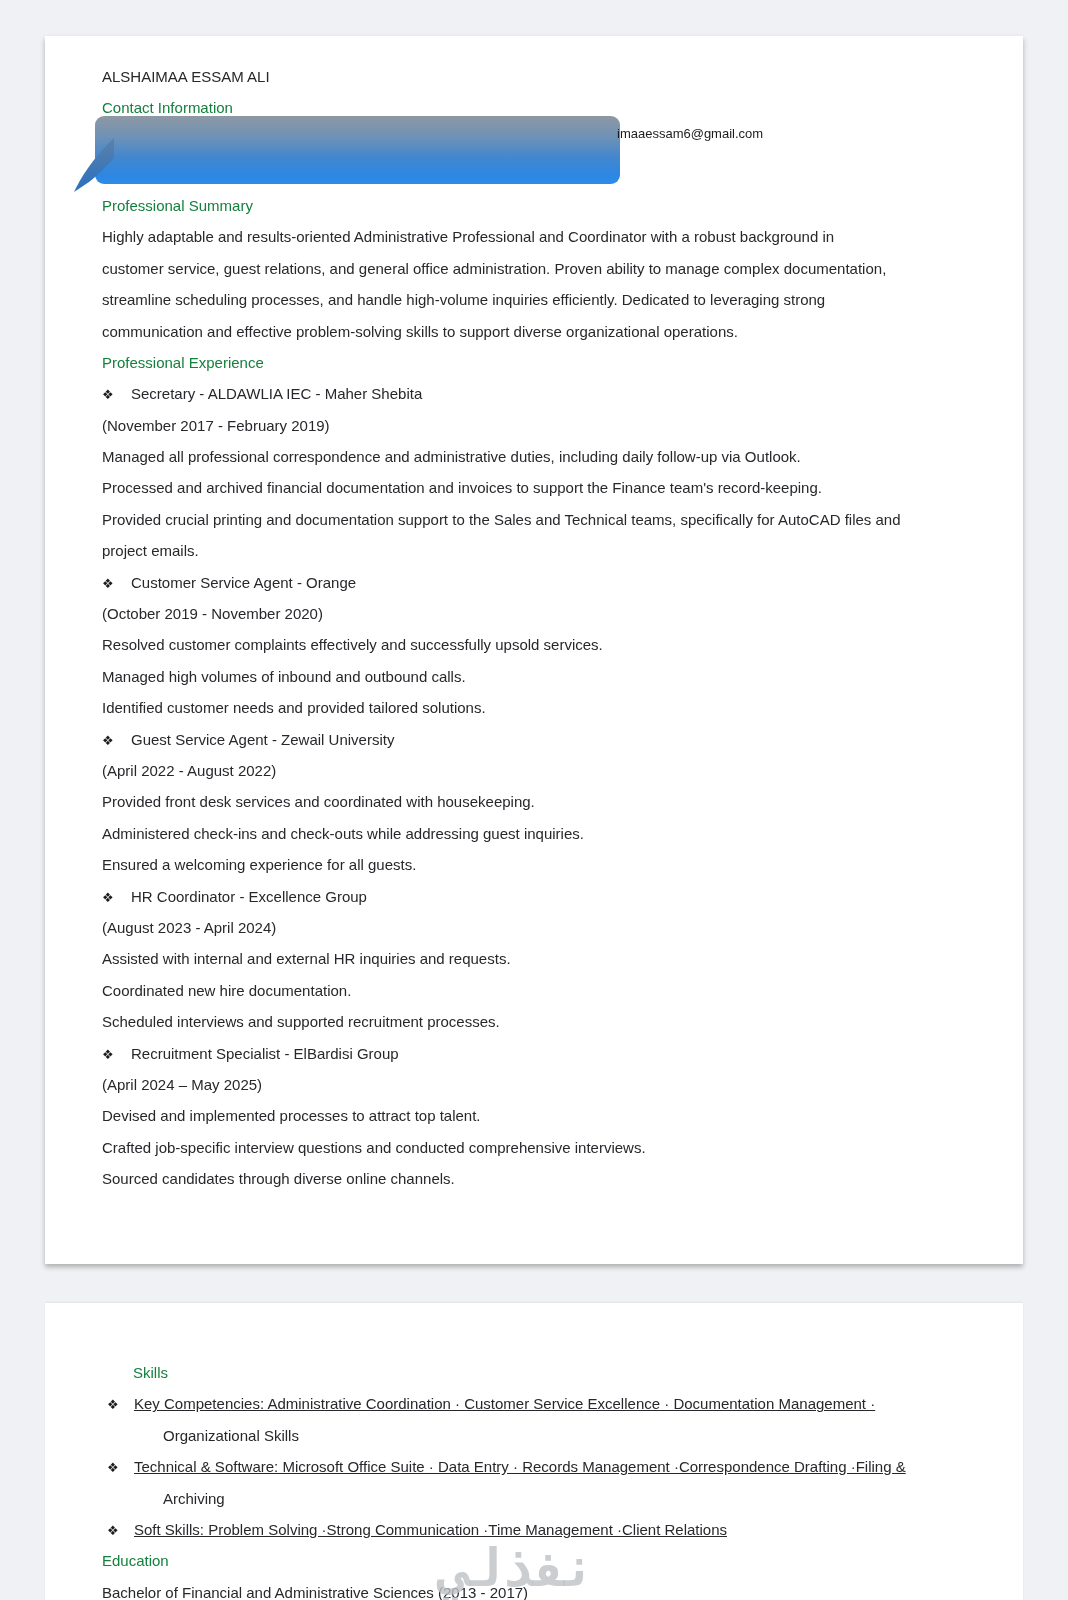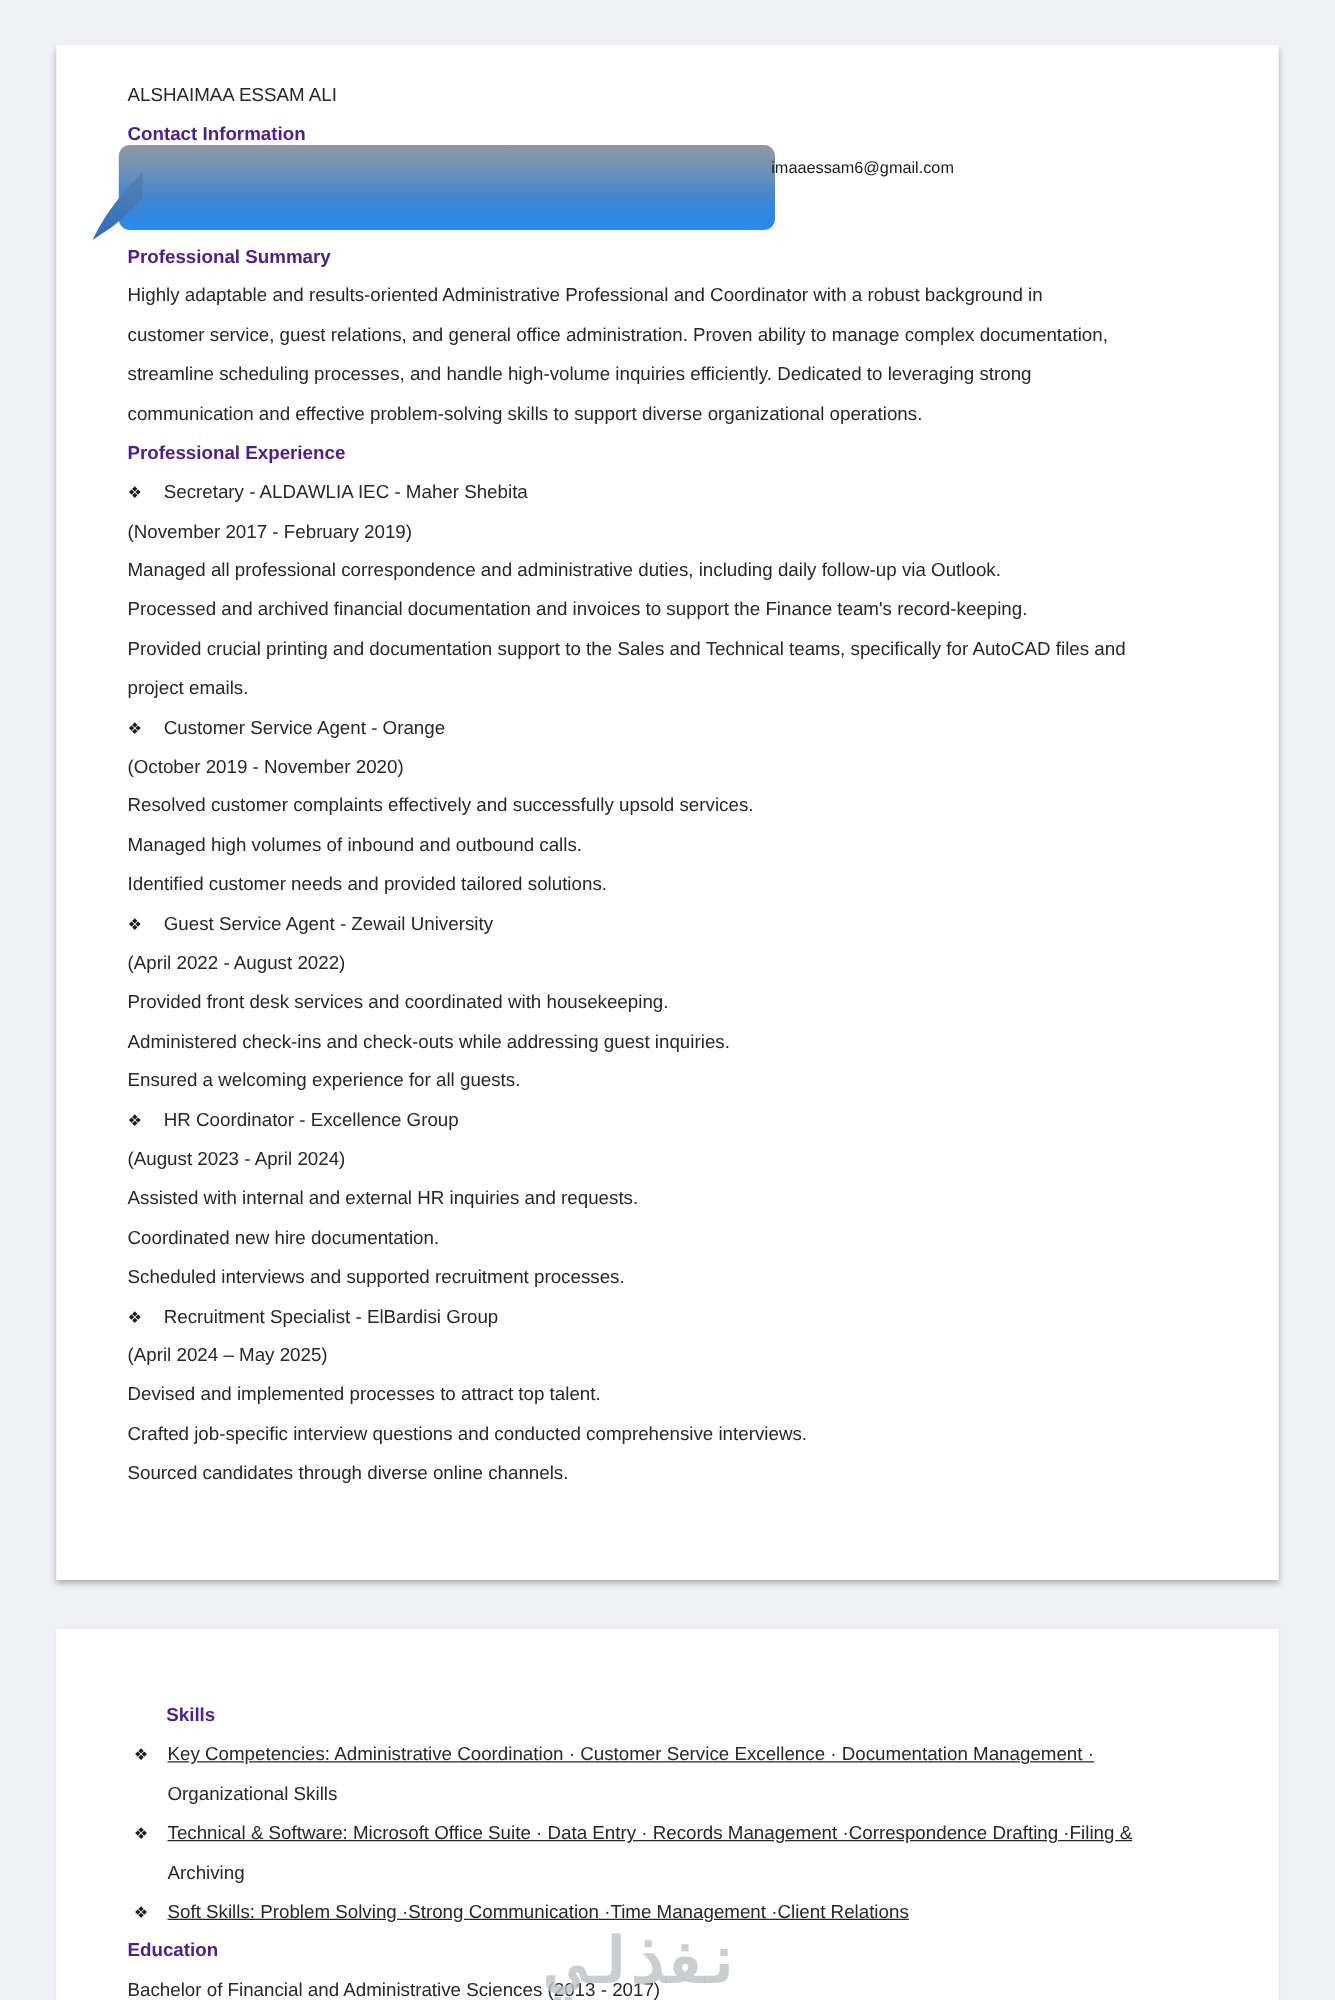--- a/index.html
+++ b/index.html
@@ -29,32 +29,32 @@
     padding-top:54px;
     box-sizing:border-box;
     box-shadow:0 -1px 2px rgba(0,0,0,.06);
   }
   .line{
     height:31.4px;line-height:31.4px;
     font-size:15px;color:#26282b;
     padding-left:57px;
     white-space:nowrap;
   }
-  .head{font-weight:bold;color:#4c1d95;}
+  .head{font-weight:normal;color:#15803d;}
   .rep{display:contents;}
   .glyph{
     display:inline-block;width:29px;
     font-family:"DejaVu Sans",sans-serif;
     font-size:13px;color:#1c1d1f;
   }
   
   .skills-head{padding-left:88px;}
   .p2bullet{padding-left:62px;text-decoration:underline;}
   .p2bullet .glyph{width:27px;}
-  .cont{padding-left:89px;}
+  .cont{padding-left:89px;margin-left:29px;}
   
   .contact-block{position:relative;height:66.2px;}
   .redaction-bar{
     position:absolute;left:50px;top:-8px;
     width:525px;height:68px;border-radius:9px;
     background:linear-gradient(180deg,#8e98a4 0%,#7292b4 28%,#4187cf 62%,#2d87e4 88%,#2e8ce9 100%);
   }
   .redaction-tail{position:absolute;left:-22px;top:22px;}
   .email{
     position:absolute;left:572px;top:2px;

